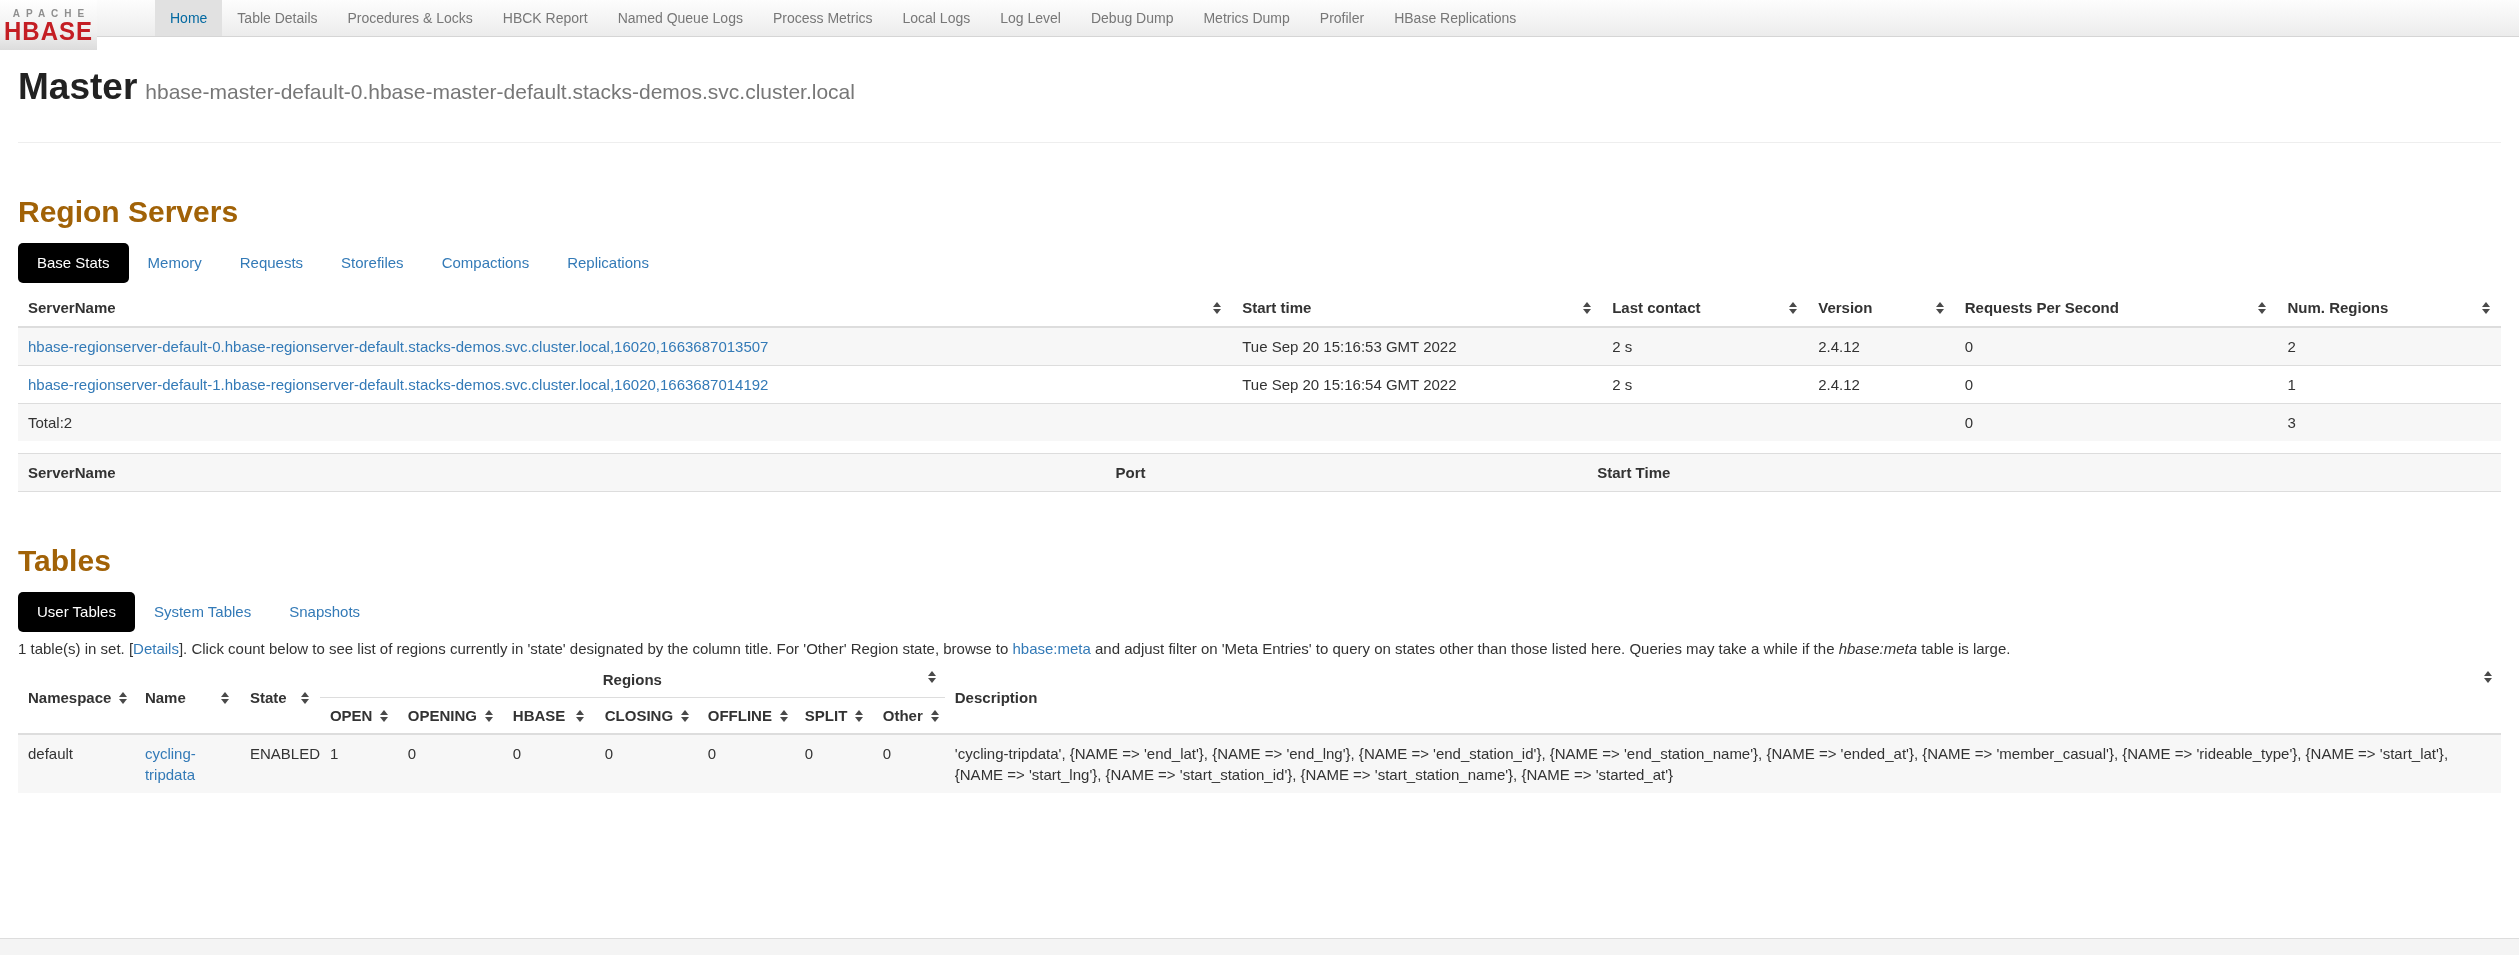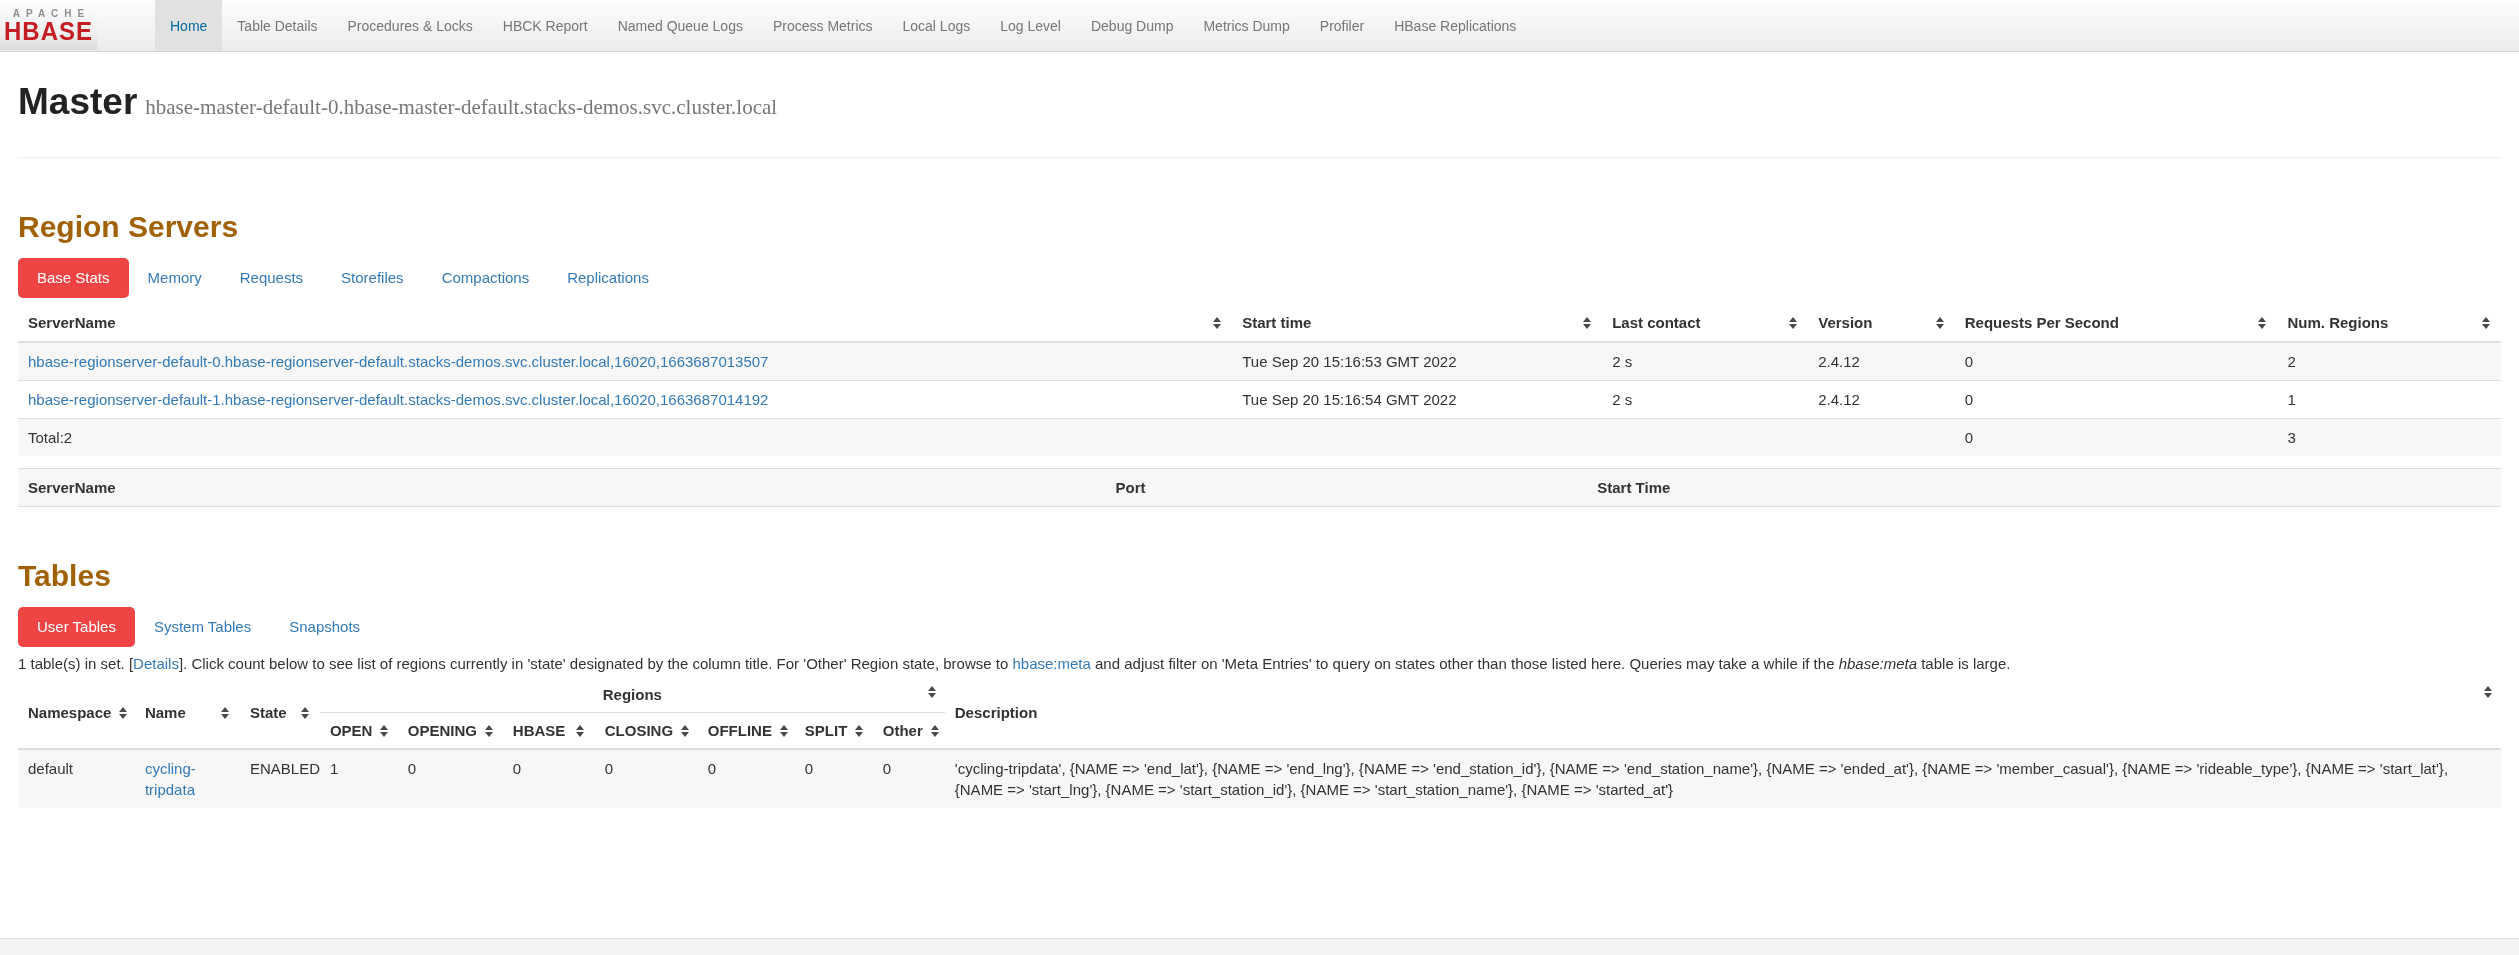--- a/index.html
+++ b/index.html
@@ -6,21 +6,21 @@
   html,body { margin:0; padding:0; }
   body {
     width:2519px; height:955px; overflow:hidden; position:relative;
     background:#fff; color:#333;
     font-family:"Liberation Sans","DejaVu Sans",sans-serif;
     font-size:15px;
   }
 
   
   .navbar {
-    height:52px; width:100%;
+    height:37px; width:100%;
     background:linear-gradient(to bottom,#fdfdfd,#ececec);
     border-bottom:1px solid #d5d5d5;
     display:flex; align-items:stretch;
   }
   .brand {
     width:97px; height:50px; display:flex; flex-direction:column;
     align-items:center; justify-content:center;
     background:linear-gradient(to bottom,#ffffff 0%,#efefef 65%,#dcdcdc 100%);
     cursor:pointer; text-decoration:none;
   }
@@ -35,34 +35,34 @@
   .nav-items { display:flex; list-style:none; margin:0; padding:0 0 0 58px; }
   .nav-items li {
     display:flex; align-items:center; padding:0 15px;
     font-size:14px; color:#777; cursor:pointer; white-space:nowrap;
   }
   .nav-items li.active { background:#e1e1e1; color:#0369a1; }
 
   
   .container { padding:0 18px; }
   h1 { margin:30px 0 0; font-size:37px; font-weight:700; color:#222; line-height:40px; }
-  h1 small { font-size:21px; font-weight:400; color:#777; margin-left:8px;font-family:Liberation Serif, serif; }
+  h1 small { font-size:21px; font-weight:400; color:#777; margin-left:8px; }
   hr.rule { border:none; border-top:1px solid #eee; margin:30px 0 0; }
   h2 { font-size:30px; font-weight:700; line-height:34px; }
   h2.blue { color:#a16207; margin:52px 0 0; }
   h2.dark { color:#1a1a1a; margin:56px 0 0; }
   a.link { color:#337ab7; text-decoration:none; cursor:pointer; }
 
   
   ul.pills { list-style:none; display:flex; margin:14px 0 0; padding:0; align-items:center; }
   ul.pills li {
     font-size:15px; color:#337ab7; padding:10px 19px;
     border-radius:5px; cursor:pointer; line-height:20px; white-space:nowrap;
   }
-  ul.pills li.active { background:#ef4444; color:#fff; }
+  ul.pills li.active { background:#000000; color:#fff; }
 
   
   table { width:100%; border-collapse:collapse; font-size:15px; color:#333; table-layout:fixed; }
   th, td { text-align:left; padding:8px 10px; line-height:21px; vertical-align:top; overflow:hidden; }
   thead th { font-weight:700; border-bottom:2px solid #ddd; }
   tbody tr > td, tbody tr > th { border-top:1px solid #ddd; }
   tr.striped { background:#f7f7f7; }
   .th-flex { display:flex; justify-content:space-between; align-items:center; }
 
   .sorter { display:inline-block; width:9px; margin-left:8px; flex:0 0 9px; cursor:pointer; }

